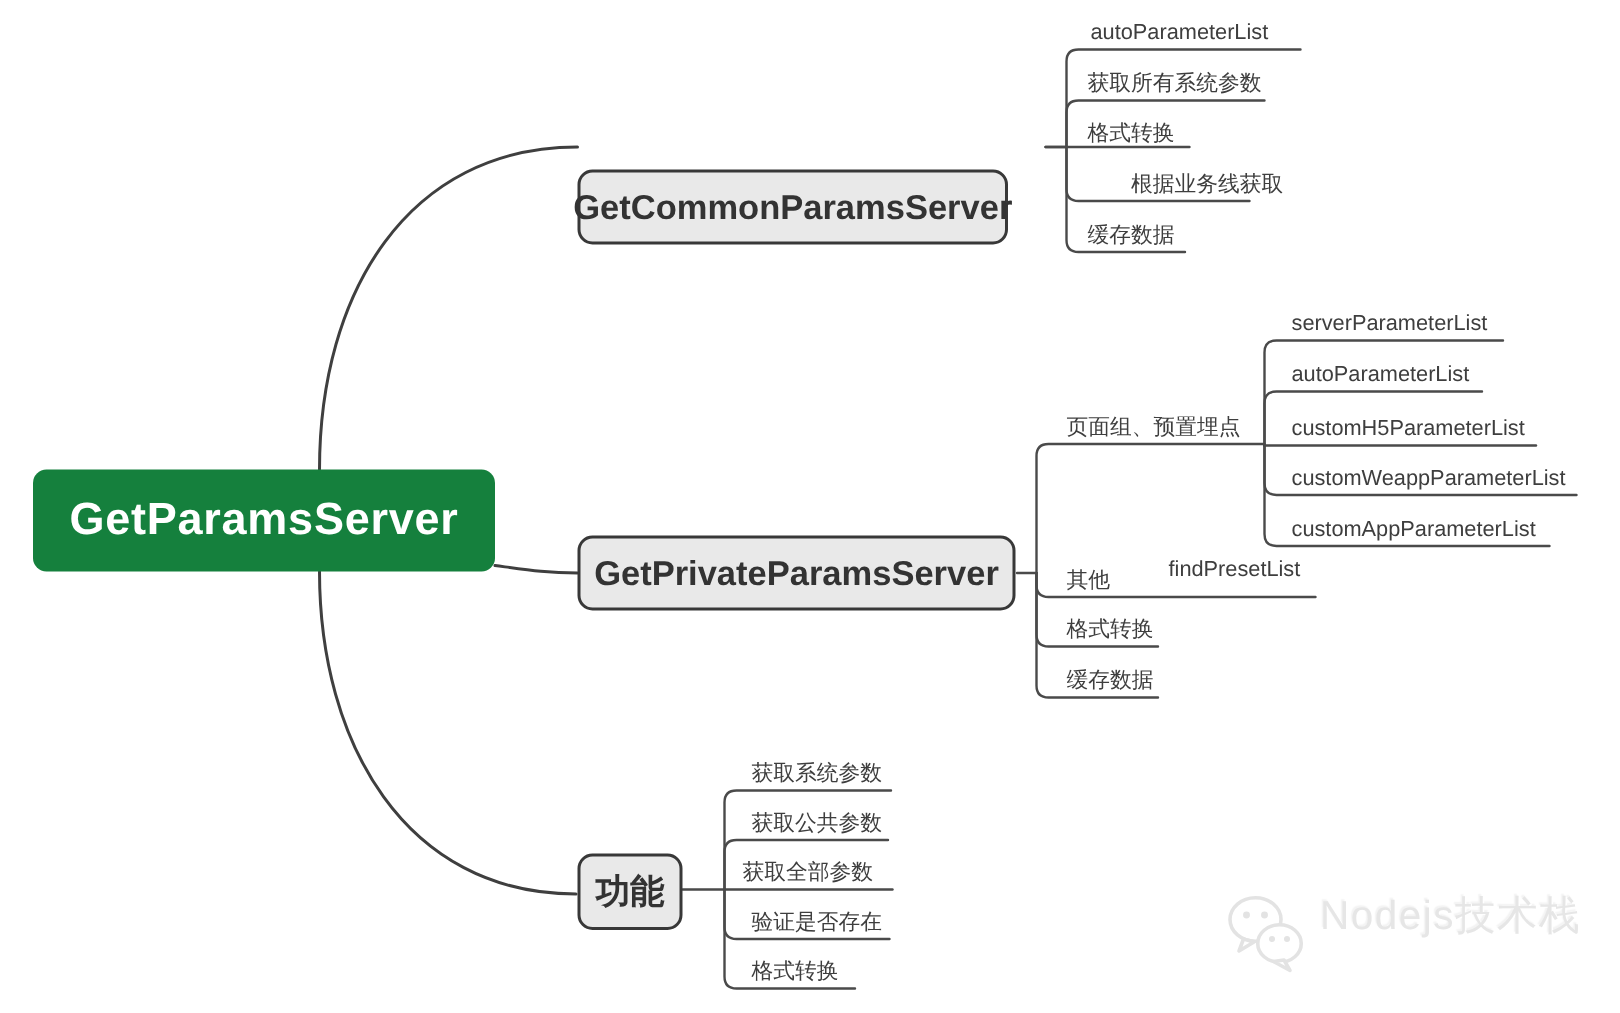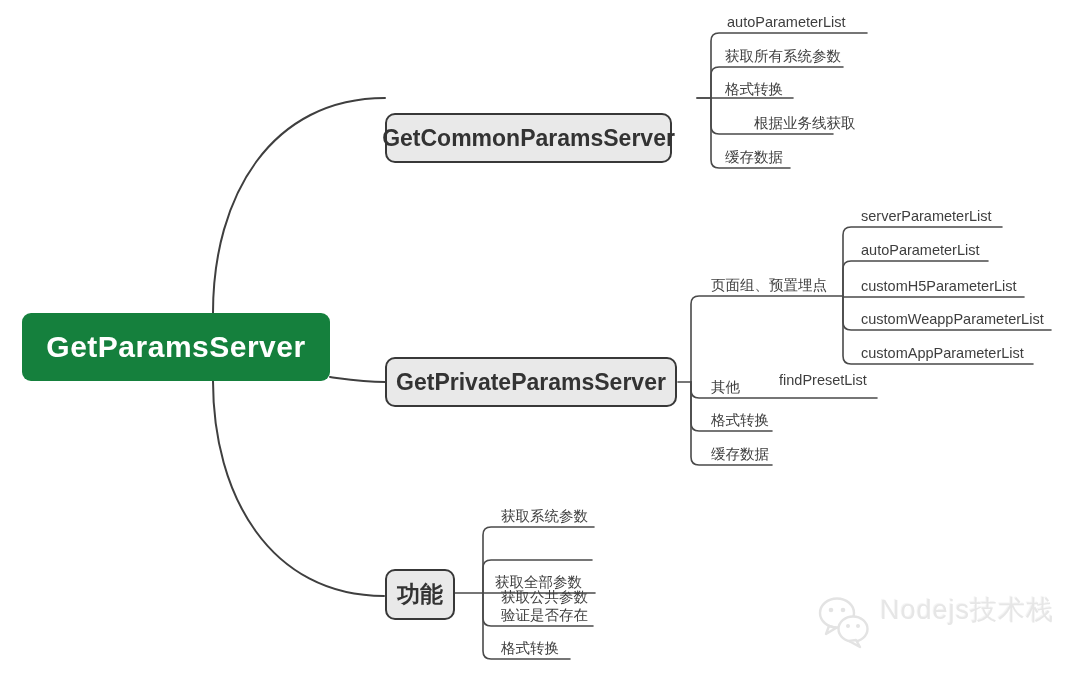--- a/index.html
+++ b/index.html
@@ -99,21 +99,21 @@
   <div class="leaf" style="left:711px;top:410px;">格式转换</div>
   <div class="leaf" style="left:711px;top:444px;">缓存数据</div>
 
   <div class="leaf" style="left:861px;top:206px;">serverParameterList</div>
   <div class="leaf" style="left:861px;top:240px;">autoParameterList</div>
   <div class="leaf" style="left:861px;top:276px;">customH5ParameterList</div>
   <div class="leaf" style="left:861px;top:309px;text-align:center;">customWeappParameterList</div>
   <div class="leaf" style="left:861px;top:343px;">customAppParameterList</div>
 
   <div class="leaf" style="left:501px;top:506px;">获取系统参数</div>
-  <div class="leaf" style="left:501px;top:539px;margin-top:48px;">获取公共参数</div>
+  <div class="leaf" style="left:501px;top:539px;">获取公共参数</div>
   <div class="leaf" style="left:495px;top:572px;">获取全部参数</div>
   <div class="leaf" style="left:501px;top:605px;">验证是否存在</div>
   <div class="leaf" style="left:501px;top:638px;">格式转换</div>
 
   <div class="watermark">
     <svg width="58" height="58" viewBox="0 0 58 58">
       <g fill="#ffffff" stroke="#E3E3E3" stroke-width="2.4" stroke-linejoin="round">
         <ellipse cx="21" cy="21" rx="17" ry="14.5"></ellipse>
         <path d="M13,34 L10,42 L20,36 Z"></path>
       </g>

